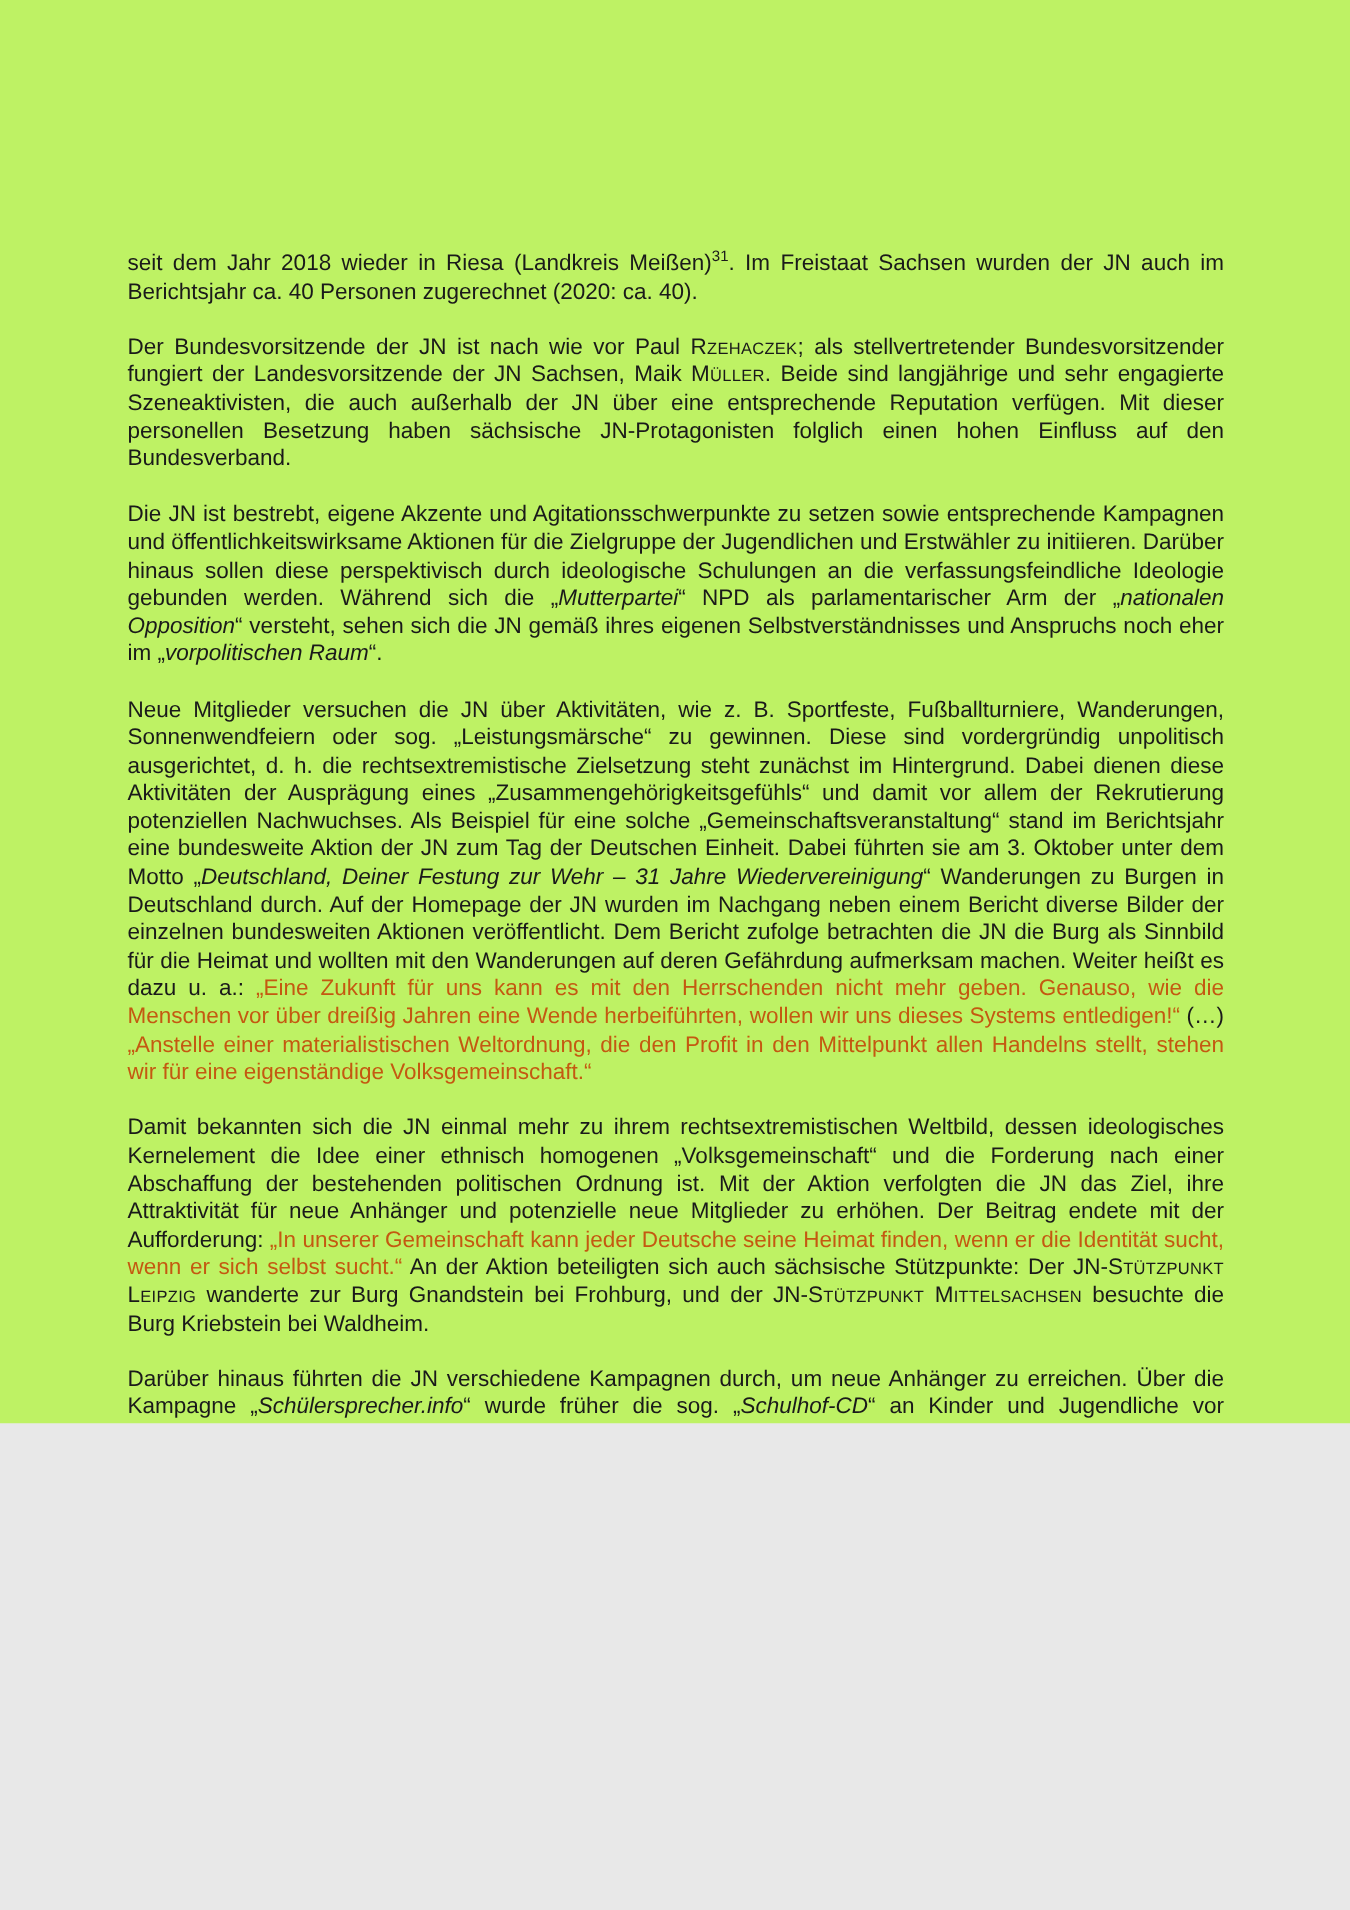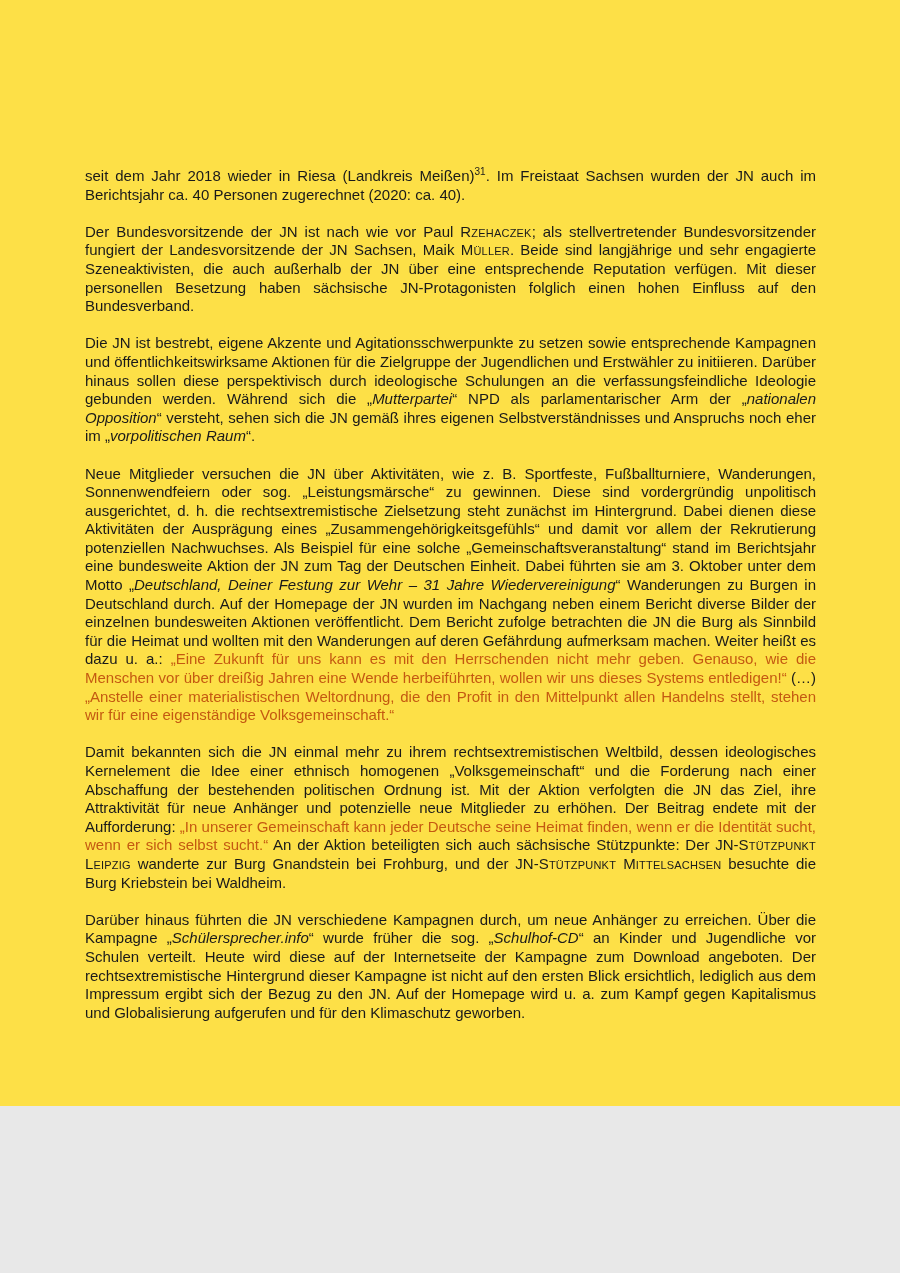--- a/index.html
+++ b/index.html
@@ -1,22 +1,22 @@
 <!DOCTYPE html>
 <html><head>
 <meta charset="utf-8">
 <style>
   * { margin: 0; padding: 0; box-sizing: border-box; }
   html, body { background: #e8e8e8; }
   .page {
     position: relative;
     width: 900px;
-    height: 1106px;
+    height: 949px;
     margin: 0 auto;
-    background: #fde047;
+    background: #bef264;
     font-family: "Liberation Sans", sans-serif;
     color: #1a1a1a;
     overflow: hidden;
   }
   .body-text {
     position: absolute;
     left: 85px;
     top: 167px;
     width: 731px;
     font-size: 15px;

